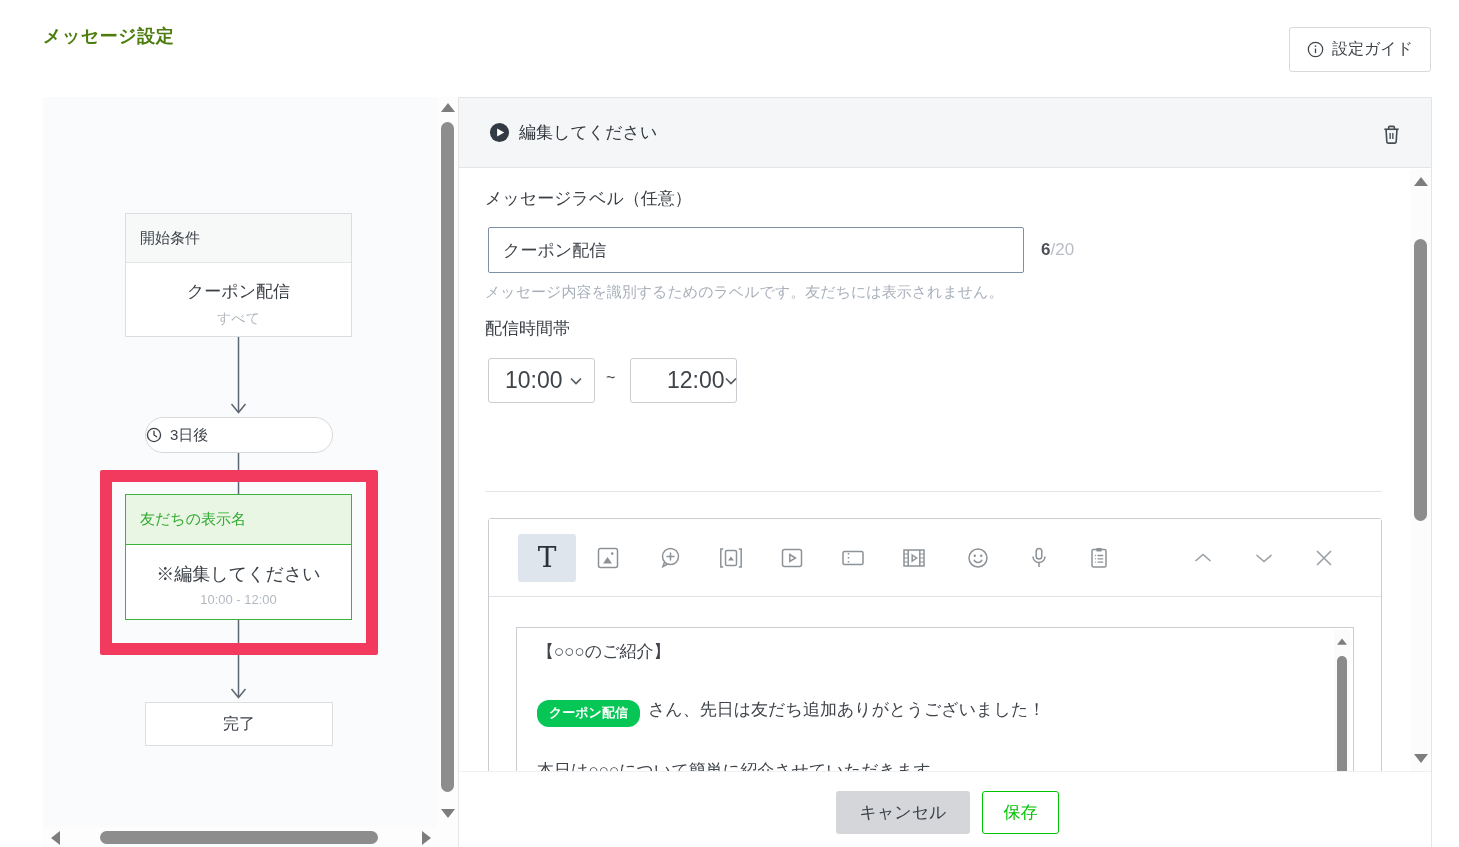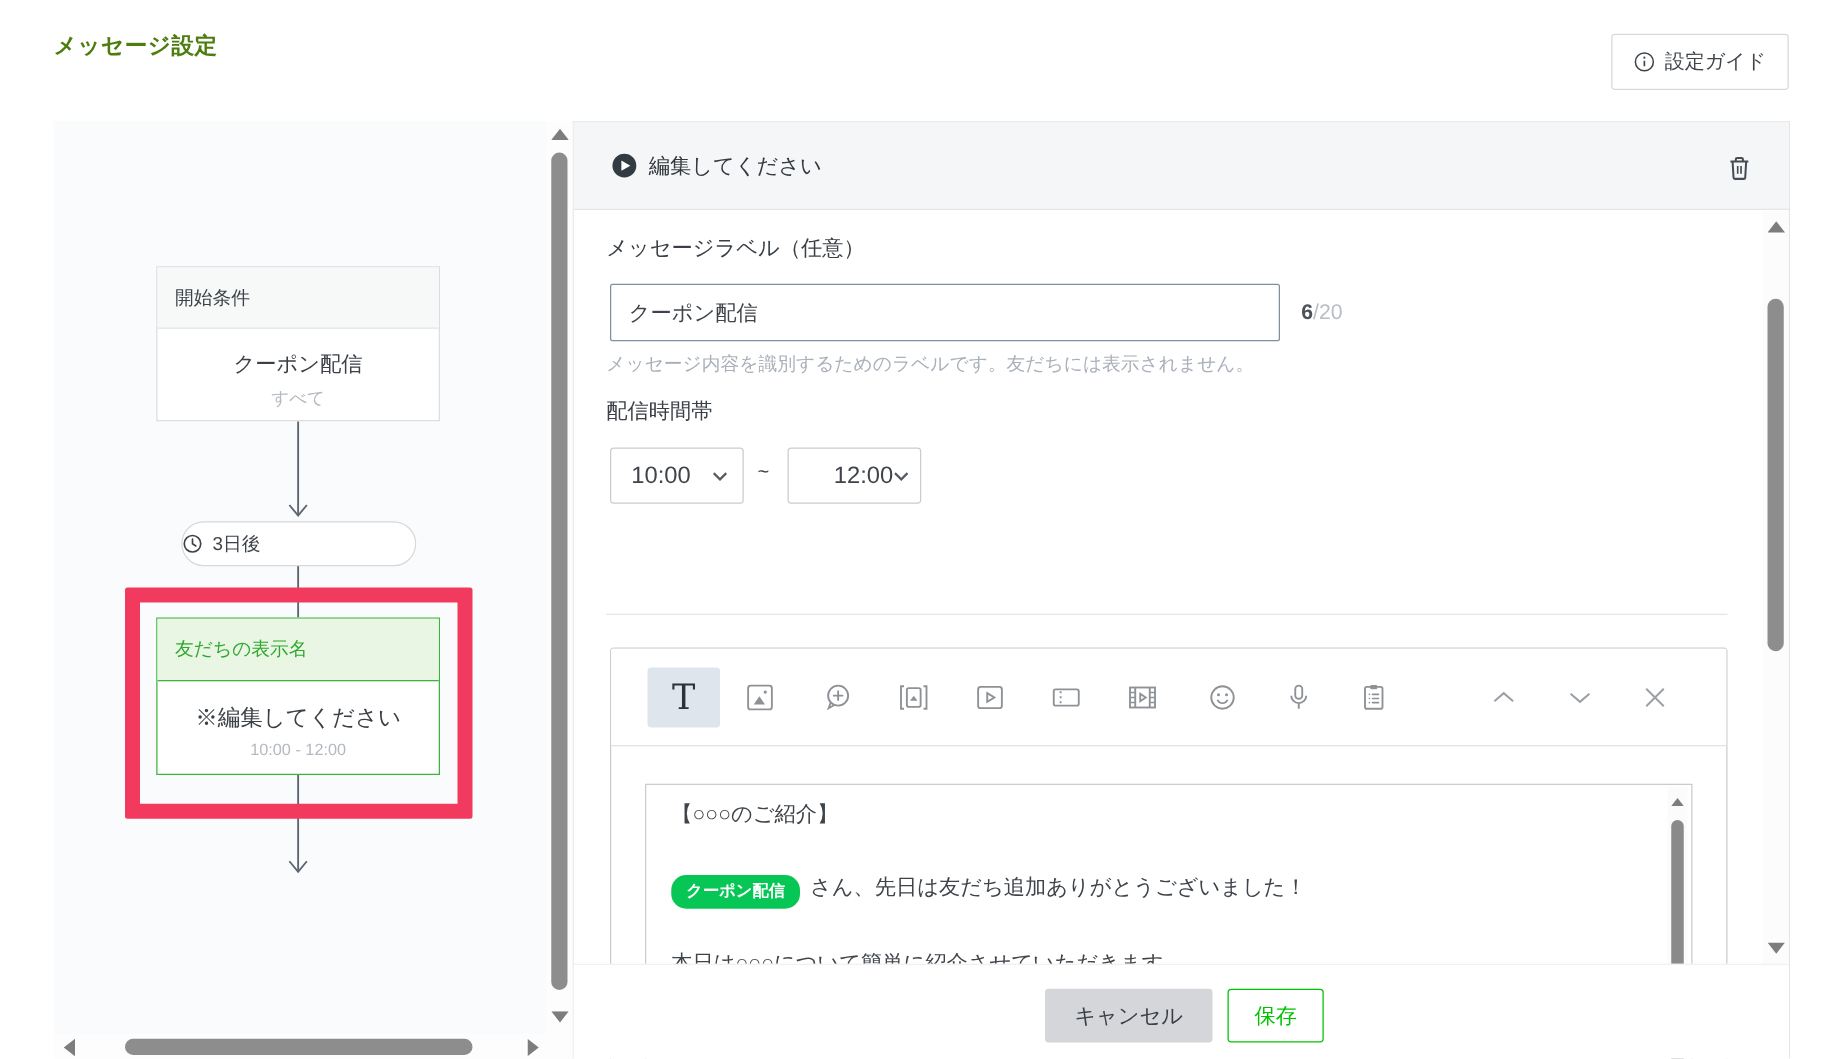--- a/index.html
+++ b/index.html
@@ -80,21 +80,21 @@
   }
   .char-count { position:absolute; left:582px; top:142px; font-size:17px; }
   .char-count .cur { color:#4d5258; font-weight:bold; }
   .char-count .max { color:#b7bdc4; }
   .help-text { position:absolute; font-size:15px; color:#a9b0ba; line-height:30px; }
 
   .time-select {
     position:absolute; top:260px; width:107px; height:45px;
     border:1px solid #c9ccd0; border-radius:3px; background:#fff;
     display:flex; align-items:center; justify-content:space-between;
-    padding:0 12px 0 16px; font-size:19px; color:#3f444a; cursor:pointer;
+    padding:0 12px 0 16px; font-size:23px; color:#3f444a; cursor:pointer;
   }
   .tilde { position:absolute; left:147px; top:271px; font-size:16px; color:#3f444a; }
   .divider { position:absolute; left:26px; top:393px; width:897px; height:1px; background:#e3e5e8; }
 
   .msg-editor {
     position:absolute; left:29px; top:420px; width:894px; height:333px;
     border:1px solid #c9ccd0; border-radius:3px; background:#fff;
   }
   .msg-toolbar { position:absolute; left:0; top:0; right:0; height:78px; border-bottom:1px solid #e0e2e5; background:#fff; }
   .tool-btn {
@@ -184,20 +184,23 @@
     <div class="annotation"></div>
 
     <div class="flow-box message-node">
       <div class="box-head">友だちの表示名</div>
       <div class="box-body">
         <div class="bb-title">※編集してください</div>
         <div class="bb-sub">10:00 - 12:00</div>
       </div>
     </div>
 
+    <div class="end-box">
+      <span>完了</span>
+    </div>
 
     <div class="v-track">
       <svg class="sb-arrow" style="left:4px; top:6px;" viewBox="0 0 14 10">
           <polygon points="7,0 0,9 14,9" fill="#7d7d7d"></polygon>
         </svg>
       <div class="sb-thumb" style="left:4px; top:25px; width:13px; height:670px;"></div>
       <svg class="sb-arrow" style="left:4px; top:712px;" viewBox="0 0 14 10">
           <polygon points="7,9 0,0 14,0" fill="#7d7d7d"></polygon>
         </svg>
     </div>

